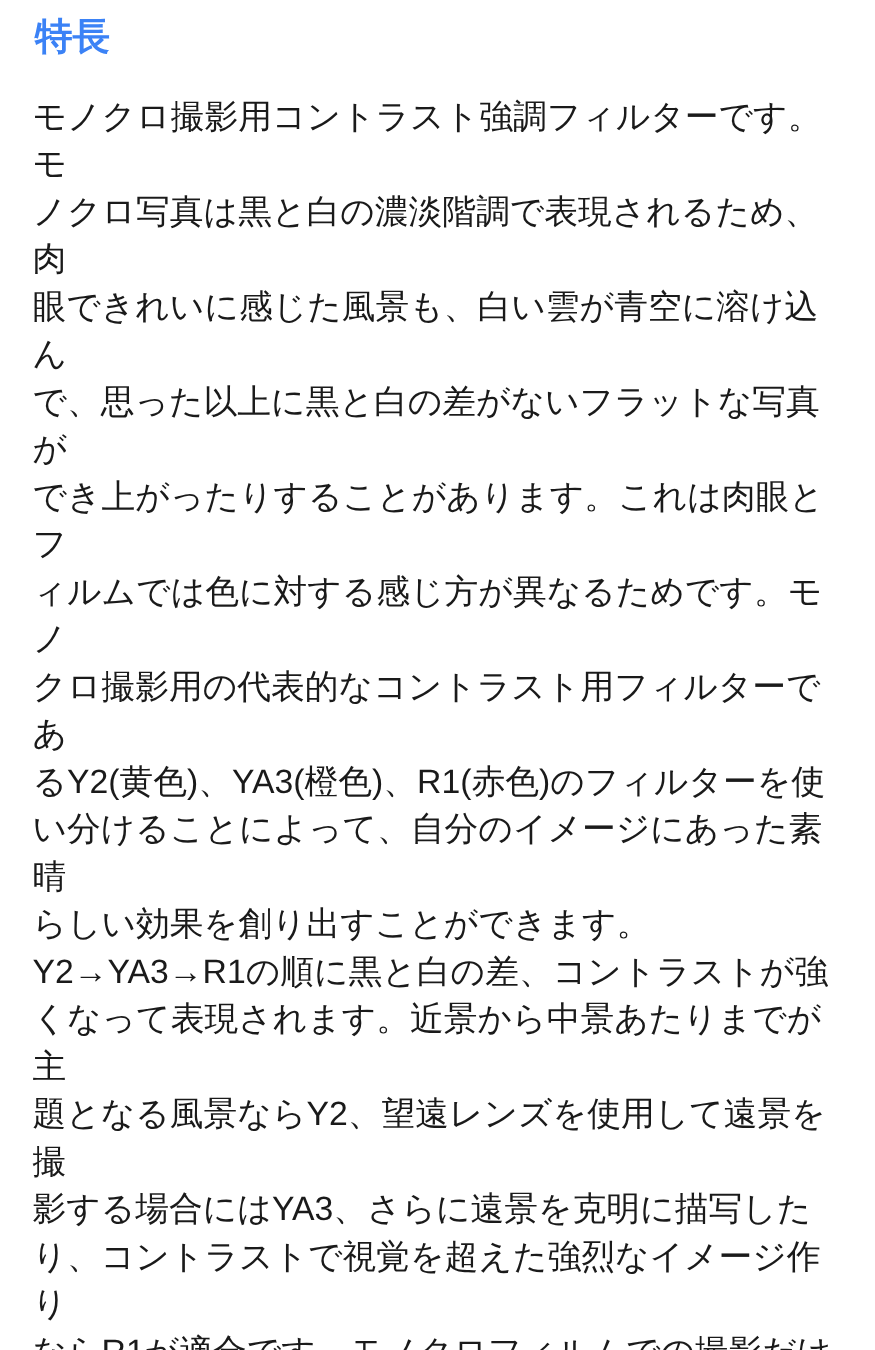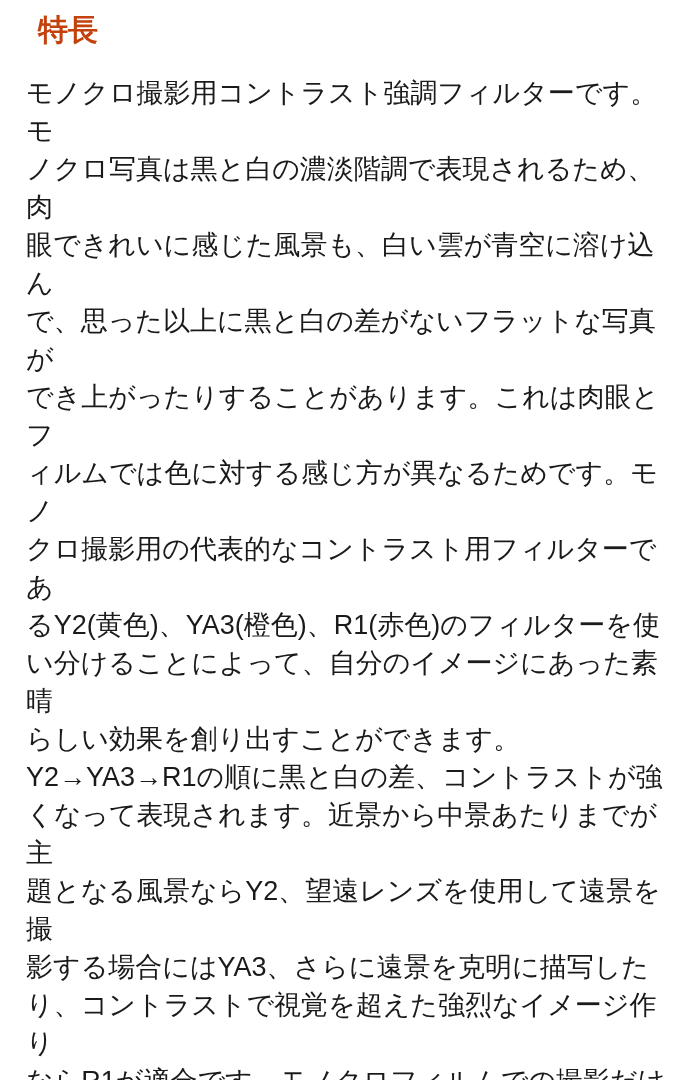--- a/index.html
+++ b/index.html
@@ -14,22 +14,22 @@
     font-family: "Liberation Sans", sans-serif;
     color: #1a1a1a;
   }
   .content {
     padding: 12px 20px 0 26px;
   }
   .section-title {
     font-size: 30px;
     line-height: 36px;
     font-weight: 700;
-    color: #c2410c;
-    margin: 0 0 26px 12px;
+    color: #3b82f6;
+    margin: 0 0 26px 2px;
   }
   .para {
     font-size: 27px;
     line-height: 38px;
     margin: 0;
     color: #1a1a1a;
     white-space: pre-line;
     word-break: break-all;
   }
 </style>

